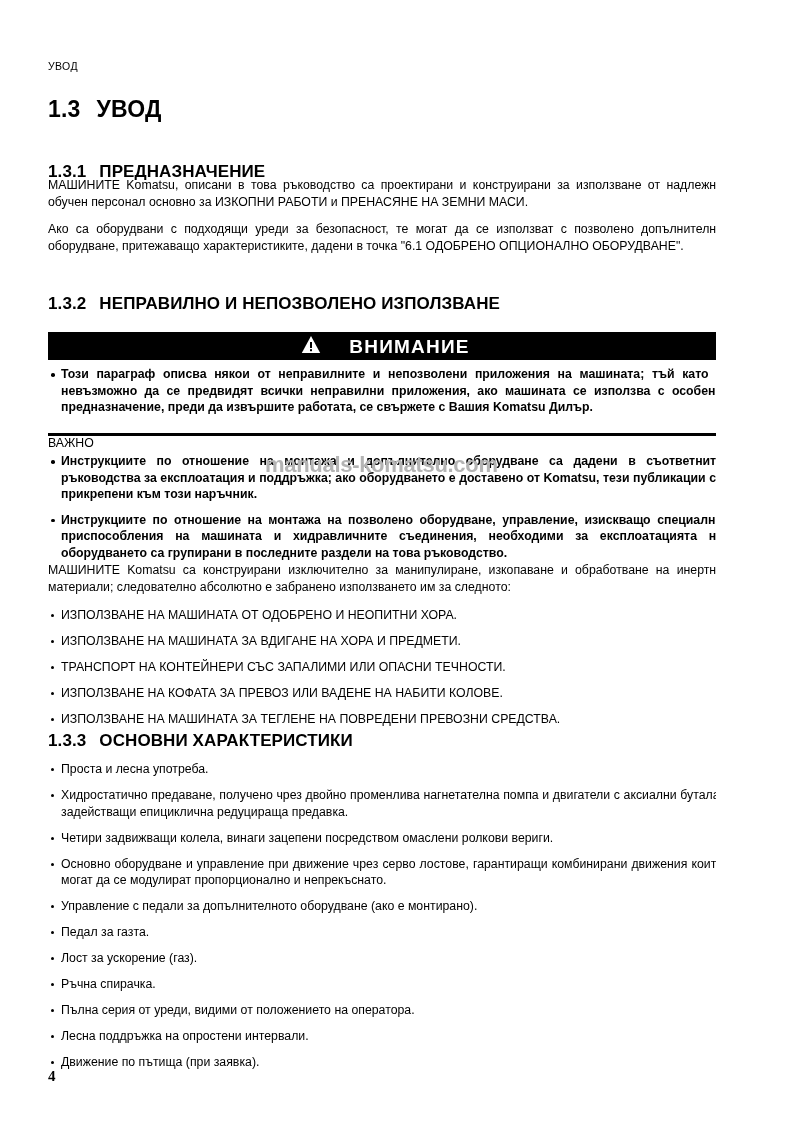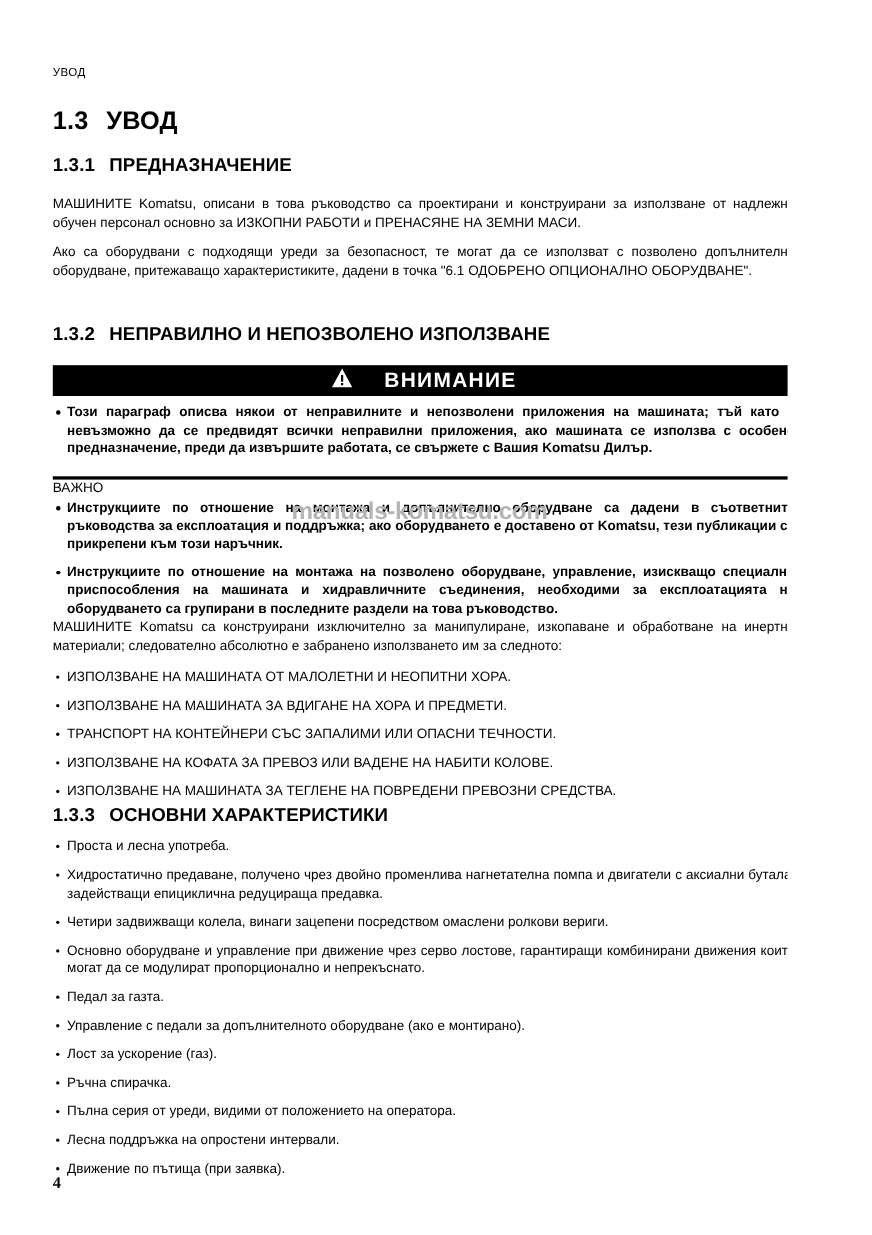--- a/index.html
+++ b/index.html
@@ -42,21 +42,21 @@
 
   .h2 {
     position: absolute;
     left: 48px;
     font-size: 17px;
     font-weight: bold;
     letter-spacing: 0.1px;
     white-space: nowrap;
   }
   .h2 .num { margin-right: 13px; }
-  #h2-a { top: 140px; text-align: center; }
+  #h2-a { top: 162px; text-align: center; }
   #h2-b { top: 294px; }
   #h2-c { top: 731px; }
 
   
   .col {
     position: absolute;
     left: 48px;
     width: 675px;
   }
   p.body {
@@ -213,40 +213,40 @@
       <li>Инструкциите по отношение на монтажа на позволено оборудване, управление, изискващо специални приспособления на машината и хидравличните съединения, необходими за експлоатацията на оборудването са групирани в последните раздели на това ръководство.</li>
     </ul>
   </div>
 
   <div class="col" id="sec-para2">
     <p class="body last">МАШИНИТЕ Komatsu са конструирани изключително за манипулиране, изкопаване и обработване на инертни материали; следователно абсолютно е забранено използването им за следното:</p>
   </div>
 
   <div class="col" id="sec-caps">
     <ul class="bl caps">
-      <li>ИЗПОЛЗВАНЕ НА МАШИНАТА ОТ МАЛОЛЕТНИ И НЕОПИТНИ ХОРА.</li>
+      <li>ИЗПОЛЗВАНЕ НА МАШИНАТА ОТ ОДОБРЕНО И НЕОПИТНИ ХОРА.</li>
       <li>ИЗПОЛЗВАНЕ НА МАШИНАТА ЗА ВДИГАНЕ НА ХОРА И ПРЕДМЕТИ.</li>
       <li>ТРАНСПОРТ НА КОНТЕЙНЕРИ СЪС ЗАПАЛИМИ ИЛИ ОПАСНИ ТЕЧНОСТИ.</li>
       <li>ИЗПОЛЗВАНЕ НА КОФАТА ЗА ПРЕВОЗ ИЛИ ВАДЕНЕ НА НАБИТИ КОЛОВЕ.</li>
       <li>ИЗПОЛЗВАНЕ НА МАШИНАТА ЗА ТЕГЛЕНЕ НА ПОВРЕДЕНИ ПРЕВОЗНИ СРЕДСТВА.</li>
     </ul>
   </div>
 
   <div class="h2" id="h2-c">
     <span class="num">1.3.3</span><span>ОСНОВНИ ХАРАКТЕРИСТИКИ</span>
   </div>
 
   <div class="col" id="sec-feat">
     <ul class="bl feat">
       <li>Проста и лесна употреба.</li>
       <li>Хидростатично предаване, получено чрез двойно променлива нагнетателна помпа и двигатели с аксиални бутала, задействащи епициклична редуцираща предавка.</li>
       <li>Четири задвижващи колела, винаги зацепени посредством омаслени ролкови вериги.</li>
       <li>Основно оборудване и управление при движение чрез серво лостове, гарантиращи комбинирани движения които могат да се модулират пропорционално и непрекъснато.</li>
+      <li>Управление с педали за допълнителното оборудване (ако е монтирано).</li>
       <li>Педал за газта.</li>
-      <li>Управление с педали за допълнителното оборудване (ако е монтирано).</li>
       <li>Лост за ускорение (газ).</li>
       <li>Ръчна спирачка.</li>
       <li>Пълна серия от уреди, видими от положението на оператора.</li>
       <li>Лесна поддръжка на опростени интервали.</li>
       <li>Движение по пътища (при заявка).</li>
     </ul>
   </div>
 
   <div class="watermark">manuals-komatsu.com</div>
 

